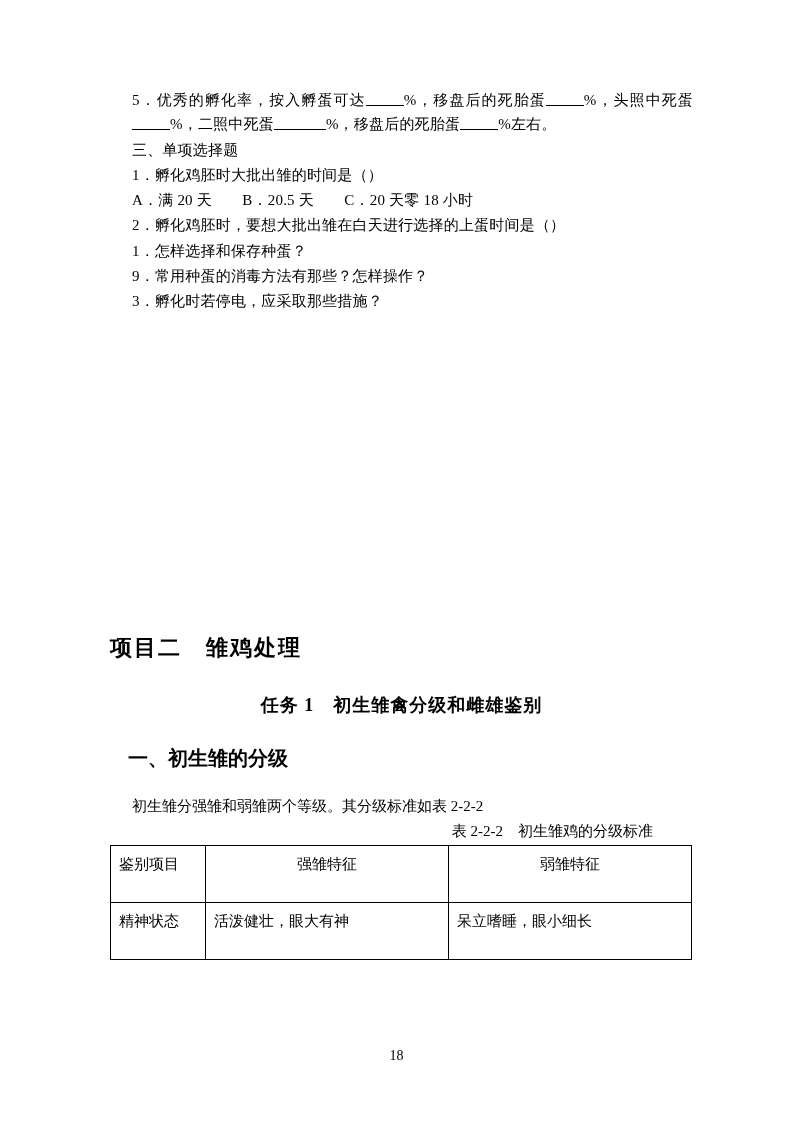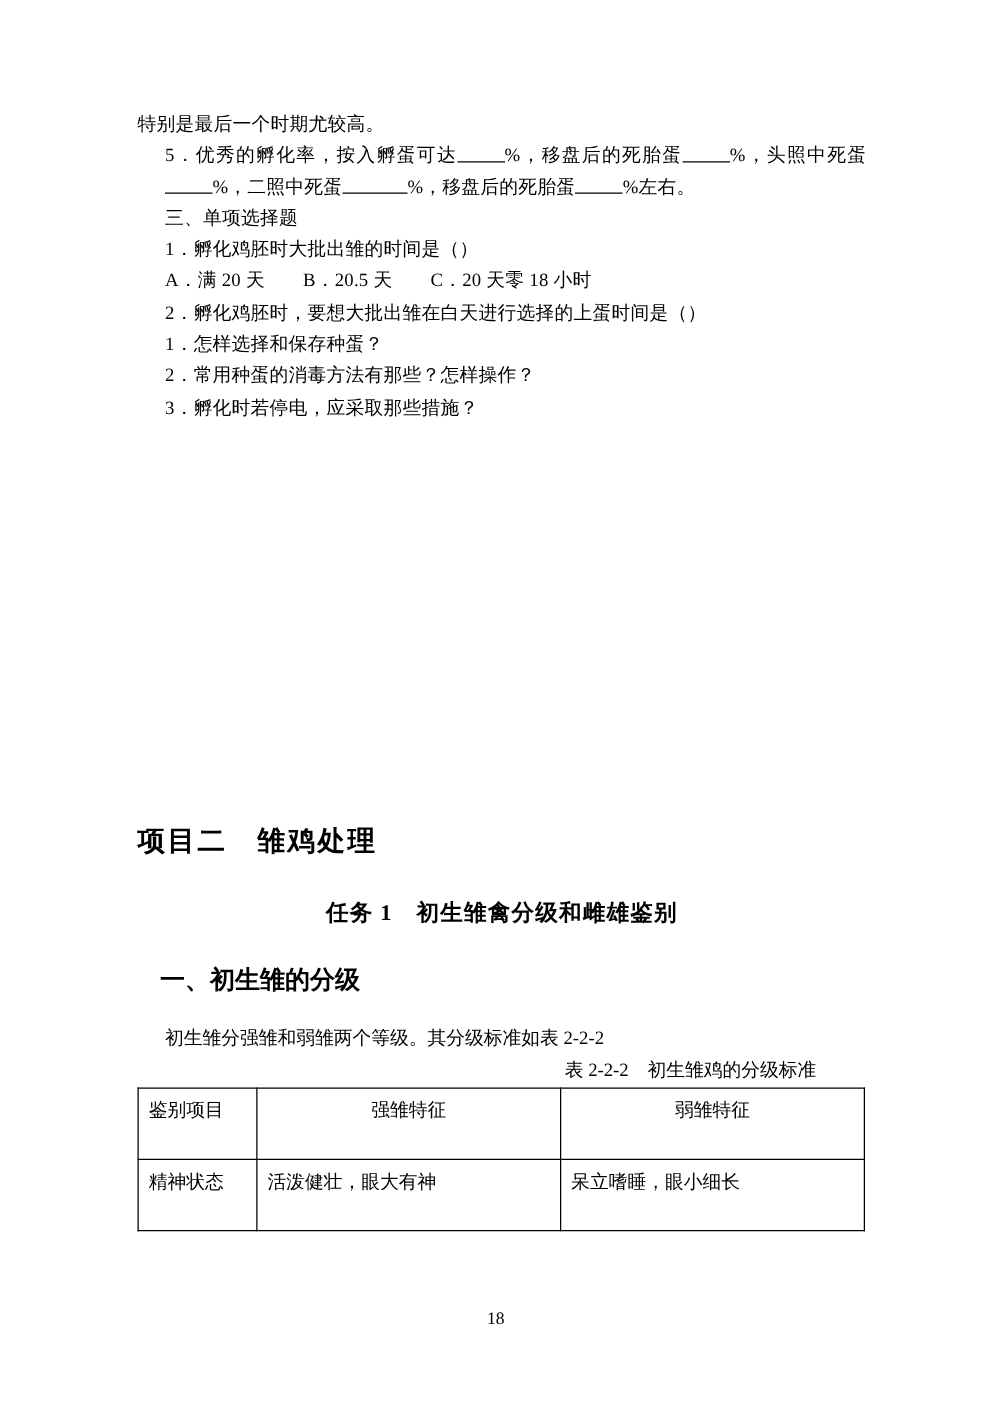--- a/index.html
+++ b/index.html
@@ -112,33 +112,32 @@
     text-align: center;
     font-size: 14px;
   }
   .row-tall td { height: 42px; }
 </style>
 </head>
 <body>
 
 <div class="page">
 
-  <p class="para">特别是最后一个时期尤较高。</p>
 
   <p class="para indent-hang">
     <span>5．优秀的孵化率，按入孵蛋可达</span><span class="blank"></span><span>%，移盘后的死胎蛋</span><span class="blank"></span><span>%，头照中死蛋</span><span class="blank"></span><span>%，二照中死蛋</span><span class="blank wide"></span><span>%，移盘后的死胎蛋</span><span class="blank"></span><span>%左右。</span>
   </p>
 
   <p class="para indent-hang">三、单项选择题</p>
   <p class="para indent-hang">1．孵化鸡胚时大批出雏的时间是（）</p>
   <p class="para indent-hang">A．满 20 天　　B．20.5 天　　C．20 天零 18 小时</p>
   <p class="para indent-hang">2．孵化鸡胚时，要想大批出雏在白天进行选择的上蛋时间是（）</p>
 
   <p class="para indent-hang">1．怎样选择和保存种蛋？</p>
-  <p class="para indent-hang">2．常用种蛋的消毒方法有那些？怎样操作？</p>
+  <p class="para indent-hang">9．常用种蛋的消毒方法有那些？怎样操作？</p>
   <p class="para indent-hang">3．孵化时若停电，应采取那些措施？</p>
 
   <div class="spacer-big"></div>
 
   <h1 class="project-title">项目二　雏鸡处理</h1>
   <h2 class="task-title">任务 1　初生雏禽分级和雌雄鉴别</h2>
   <h3 class="section-head">一、初生雏的分级</h3>
   <p class="body-line">初生雏分强雏和弱雏两个等级。其分级标准如表 2-2-2</p>
   <p class="table-caption">表 2-2-2　初生雏鸡的分级标准</p>
 

